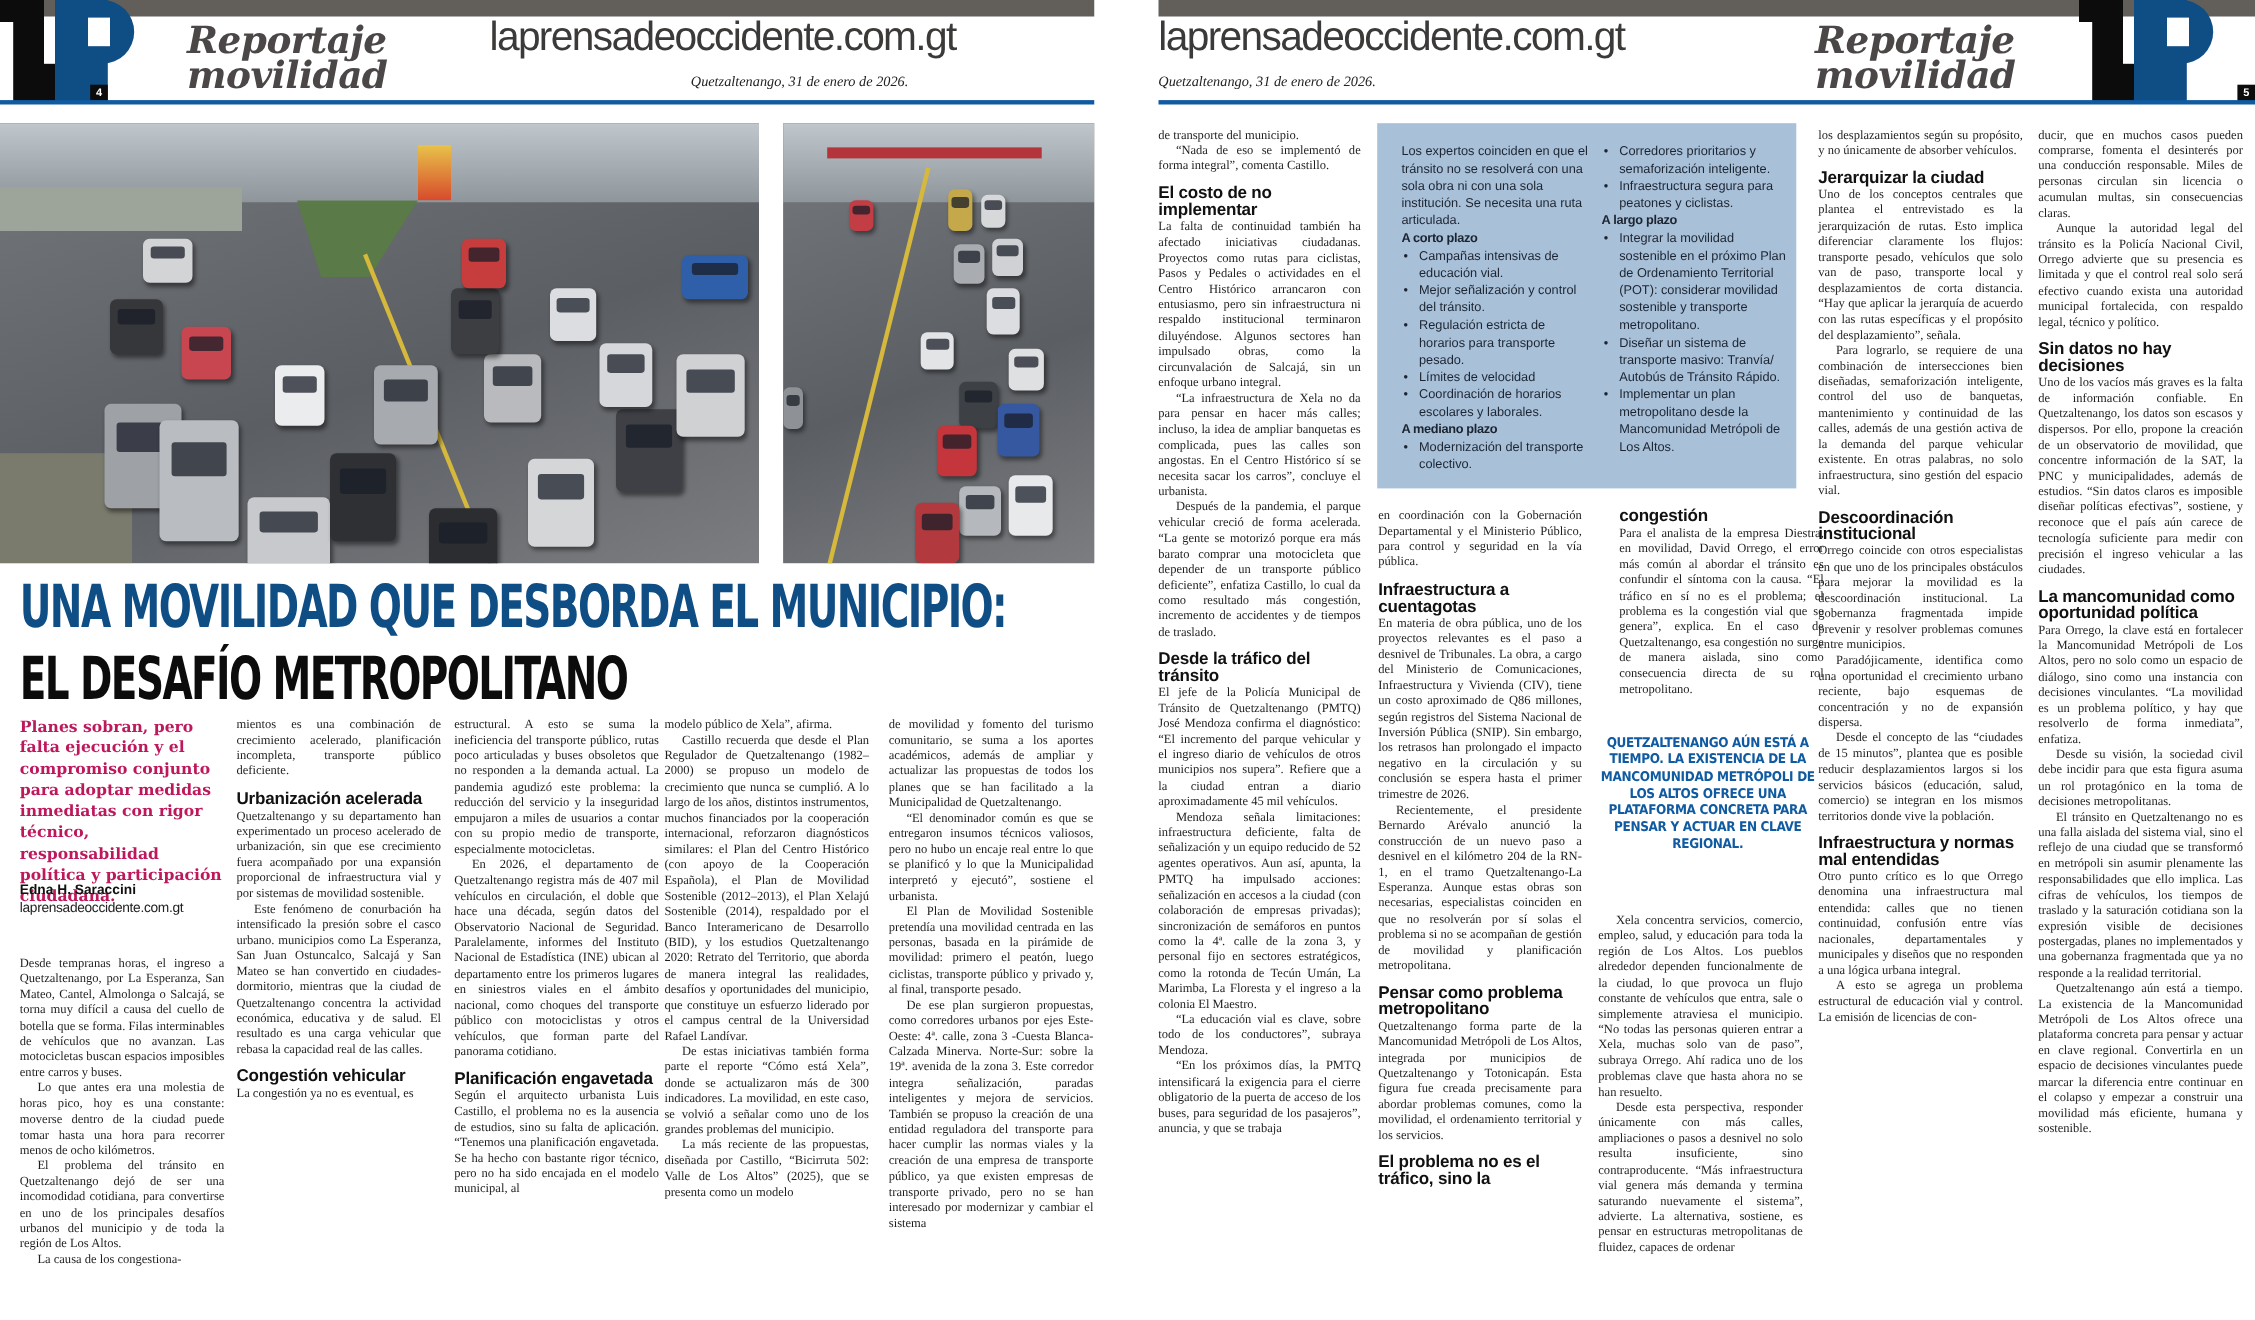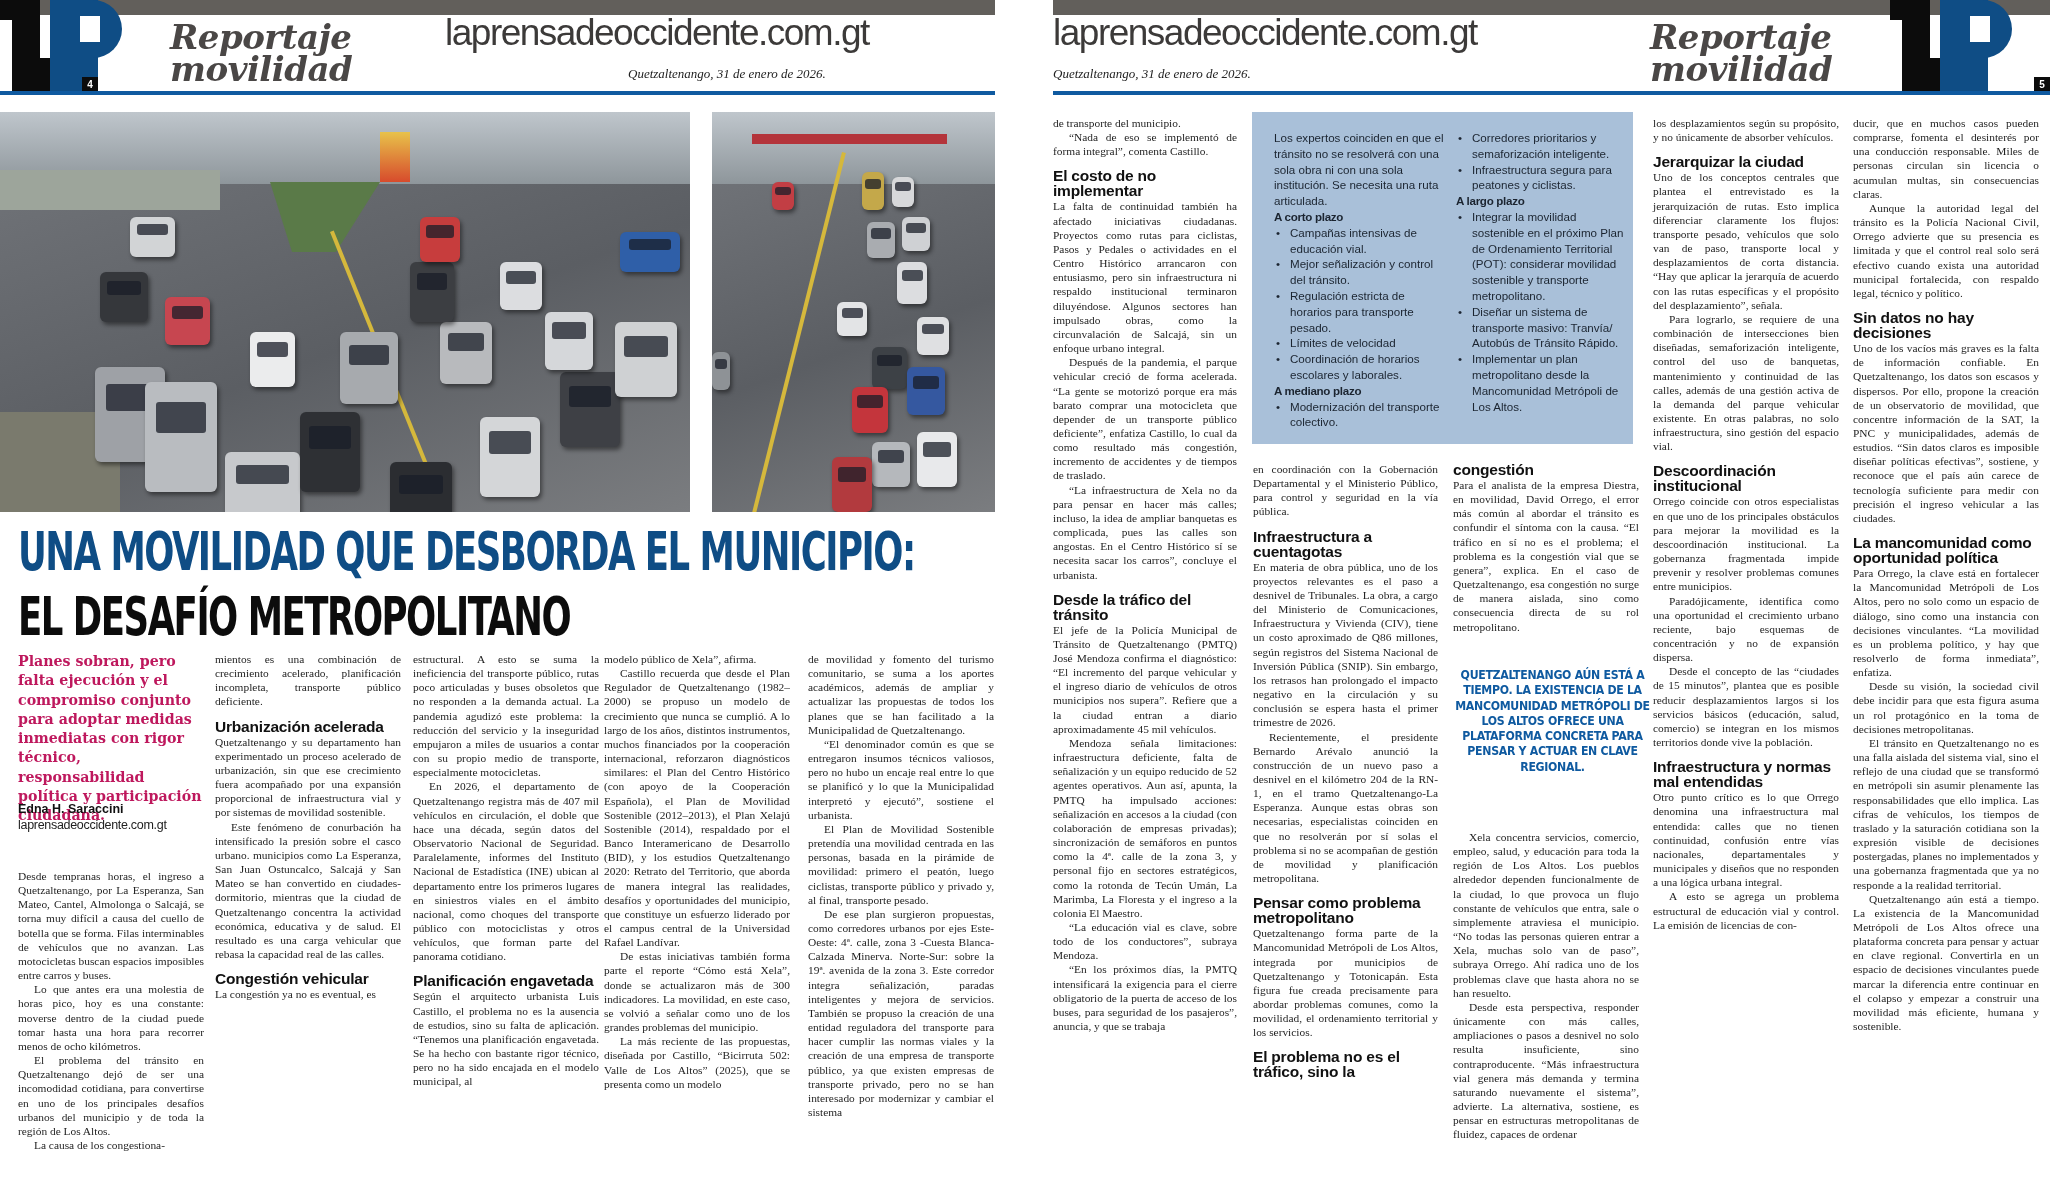--- a/index.html
+++ b/index.html
@@ -206,22 +206,22 @@
     <div class="white" style="left:80px;top:16px;width:20px;height:26px;"></div>
     <div class="page-num" style="left:144px;top:77px;">5</div>
   </div>
   <div class="blue-rule" style="left:0;width:997px;"></div>
 
   <div class="col" style="left:0;top:116px;width:184px;">
     <p class="noindent">de transporte del municipio.</p>
     <p>“Nada de eso se implementó de forma integral”, comenta Castillo.</p>
     <h3>El costo de no implementar</h3>
     <p class="noindent">La falta de continuidad también ha afectado iniciativas ciudadanas. Proyectos como rutas para ciclistas, Pasos y Pedales o actividades en el Centro Histórico arrancaron con entusiasmo, pero sin infraestructura ni respaldo institucional terminaron diluyéndose. Algunos sectores han impulsado obras, como la circunvalación de Salcajá, sin un enfoque urbano integral.</p>
+    <p>“La infraestructura de Xela no da para pensar en hacer más calles; incluso, la idea de ampliar banquetas es complicada, pues las calles son angostas. En el Centro Histórico sí se necesita sacar los carros”, concluye el urbanista.</p>
     <p>Después de la pandemia, el parque vehicular creció de forma acelerada. “La gente se motorizó porque era más barato comprar una motocicleta que depender de un transporte público deficiente”, enfatiza Castillo, lo cual da como resultado más congestión, incremento de accidentes y de tiempos de traslado.</p>
-    <p>“La infraestructura de Xela no da para pensar en hacer más calles; incluso, la idea de ampliar banquetas es complicada, pues las calles son angostas. En el Centro Histórico sí se necesita sacar los carros”, concluye el urbanista.</p>
     <h3>Desde la tráfico del tránsito</h3>
     <p class="noindent">El jefe de la Policía Municipal de Tránsito de Quetzaltenango (PMTQ) José Mendoza confirma el diagnóstico: “El incremento del parque vehicular y el ingreso diario de vehículos de otros municipios nos supera”. Refiere que a la ciudad entran a diario aproximadamente 45 mil vehículos.</p>
     <p>Mendoza señala limitaciones: infraestructura deficiente, falta de señalización y un equipo reducido de 52 agentes operativos. Aun así, apunta, la PMTQ ha impulsado acciones: señalización en accesos a la ciudad (con colaboración de empresas privadas); sincronización de semáforos en puntos como la 4ª. calle de la zona 3, y personal fijo en sectores estratégicos, como la rotonda de Tecún Umán, La Marimba, La Floresta y el ingreso a la colonia El Maestro.</p>
     <p>“La educación vial es clave, sobre todo de los conductores”, subraya Mendoza.</p>
     <p>“En los próximos días, la PMTQ intensificará la exigencia para el cierre obligatorio de la puerta de acceso de los buses, para seguridad de los pasajeros”, anuncia, y que se trabaja</p>
   </div>
 
   <div class="sidebar-box">
     <div class="sb-col sb-left">
       <div>Los expertos coinciden en que el tránsito no se resolverá con una sola obra ni con una sola institución. Se necesita una ruta articulada.</div>
@@ -255,21 +255,21 @@
   <div class="col" style="left:200px;top:462px;width:185px;">
     <p class="noindent">en coordinación con la Gobernación Departamental y el Ministerio Público, para control y seguridad en la vía pública.</p>
     <h3>Infraestructura a cuentagotas</h3>
     <p class="noindent">En materia de obra pública, uno de los proyectos relevantes es el paso a desnivel de Tribunales. La obra, a cargo del Ministerio de Comunicaciones, Infraestructura y Vivienda (CIV), tiene un costo aproximado de Q86 millones, según registros del Sistema Nacional de Inversión Pública (SNIP). Sin embargo, los retrasos han prolongado el impacto negativo en la circulación y su conclusión se espera hasta el primer trimestre de 2026.</p>
     <p>Recientemente, el presidente Bernardo Arévalo anunció la construcción de un nuevo paso a desnivel en el kilómetro 204 de la RN-1, en el tramo Quetzaltenango-La Esperanza. Aunque estas obras son necesarias, especialistas coinciden en que no resolverán por sí solas el problema si no se acompañan de gestión de movilidad y planificación metropolitana.</p>
     <h3>Pensar como problema metropolitano</h3>
     <p class="noindent">Quetzaltenango forma parte de la Mancomunidad Metrópoli de Los Altos, integrada por municipios de Quetzaltenango y Totonicapán. Esta figura fue creada precisamente para abordar problemas comunes, como la movilidad, el ordenamiento territorial y los servicios.</p>
     <h3>El problema no es el tráfico, sino la</h3>
   </div>
 
-  <div class="col" style="left:400px;top:462px;width:186px;">
+  <div class="col" style="left:419px;top:462px;width:186px;">
     <h3 class="first">congestión</h3>
     <p class="noindent">Para el analista de la empresa Diestra, en movilidad, David Orrego, el error más común al abordar el tránsito es confundir el síntoma con la causa. “El tráfico en sí no es el problema; el problema es la congestión vial que se genera”, explica. En el caso de Quetzaltenango, esa congestión no surge de manera aislada, sino como consecuencia directa de su rol metropolitano.</p>
   </div>
   <div class="pullquote">QUETZALTENANGO AÚN ESTÁ A TIEMPO. LA EXISTENCIA DE LA MANCOMUNIDAD METRÓPOLI DE LOS ALTOS OFRECE UNA PLATAFORMA CONCRETA PARA PENSAR Y ACTUAR EN CLAVE REGIONAL.</div>
   <div class="col" style="left:400px;top:830px;width:186px;">
     <p>Xela concentra servicios, comercio, empleo, salud, y educación para toda la región de Los Altos. Los pueblos alrededor dependen funcionalmente de la ciudad, lo que provoca un flujo constante de vehículos que entra, sale o simplemente atraviesa el municipio. “No todas las personas quieren entrar a Xela, muchas solo van de paso”, subraya Orrego. Ahí radica uno de los problemas clave que hasta ahora no se han resuelto.</p>
     <p>Desde esta perspectiva, responder únicamente con más calles, ampliaciones o pasos a desnivel no solo resulta insuficiente, sino contraproducente. “Más infraestructura vial genera más demanda y termina saturando nuevamente el sistema”, advierte. La alternativa, sostiene, es pensar en estructuras metropolitanas de fluidez, capaces de ordenar</p>
   </div>
 
   <div class="col" style="left:600px;top:116px;width:186px;">

